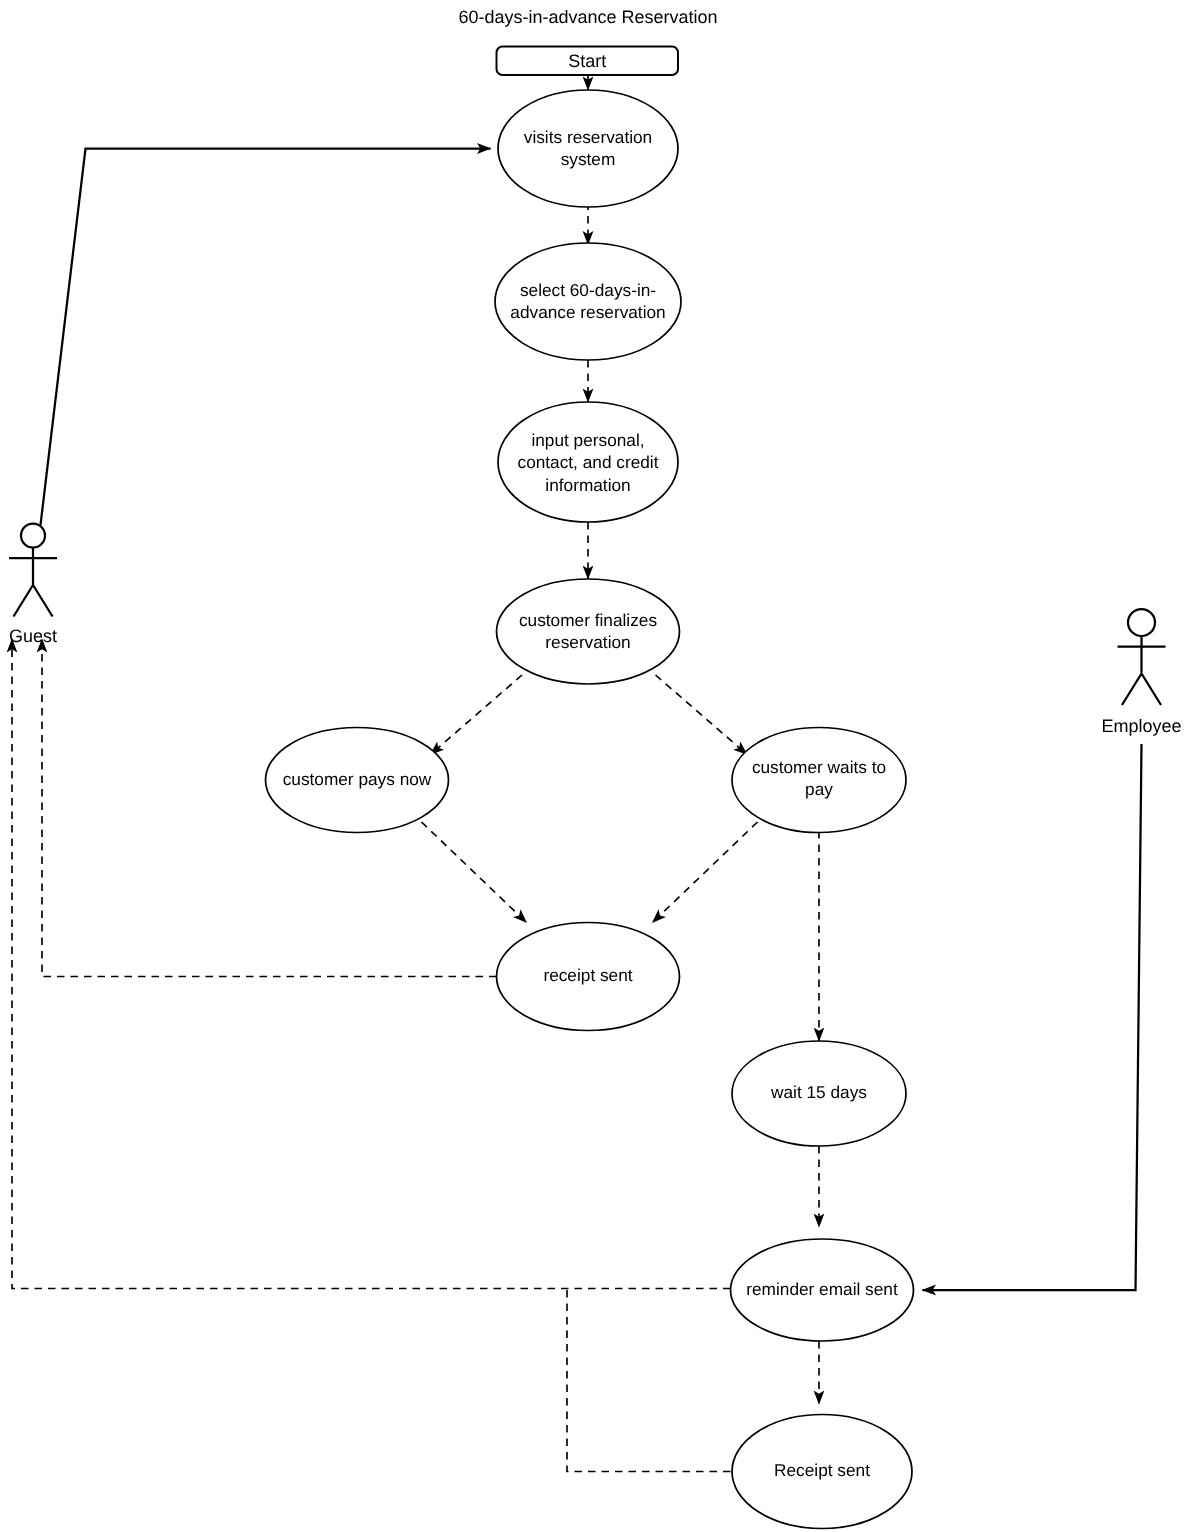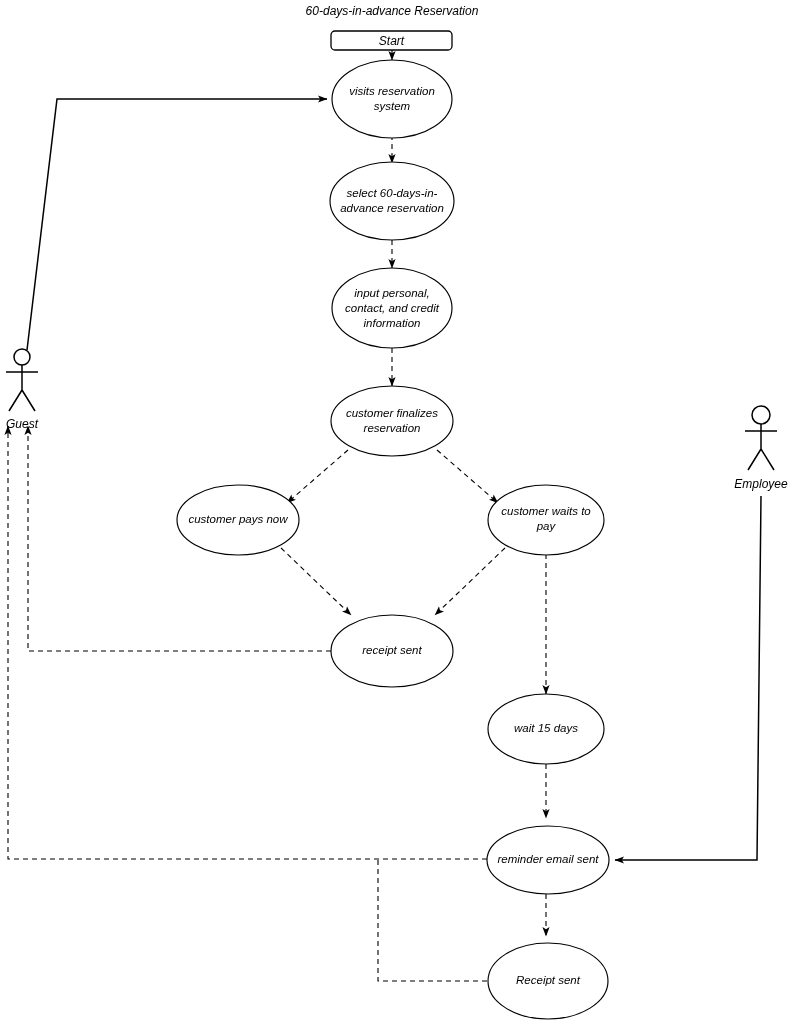--- a/index.html
+++ b/index.html
@@ -12,21 +12,20 @@
     width: 790px;
     height: 1021px;
     font-family: "Liberation Sans", sans-serif;
     color: #000000;
     overflow: hidden;
   }
   #diagram-root {
     position: relative;
     width: 790px;
     height: 1021px;
-    font-style: italic;
   }
   svg#uml-canvas {
     display: block;
     width: 790px;
     height: 1021px;
   }
   .node-ellipse {
     fill: #ffffff;
     stroke: #000000;
     stroke-width: 1.15;

